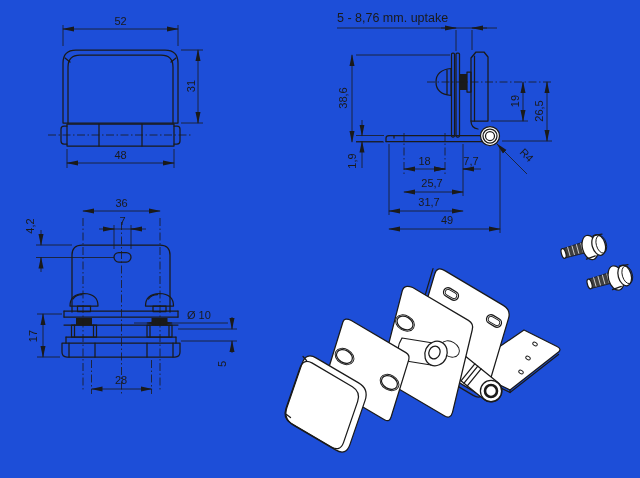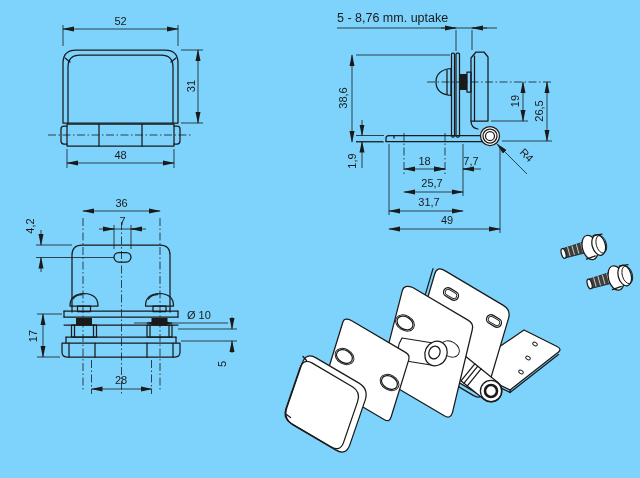--- a/index.html
+++ b/index.html
@@ -1,16 +1,16 @@
 <!DOCTYPE html>
 <html><head>
 <meta charset="utf-8">
 <style>
   html,body{margin:0;padding:0;background:#fff;}
-  #stage{width:640px;height:478px;background:#7dd3fc;position:relative;font-family:"Liberation Sans",sans-serif;text-align:right;}
+  #stage{width:640px;height:478px;background:#1d4ed8;position:relative;font-family:"Liberation Sans",sans-serif;text-align:right;}
   svg text{font-family:"Liberation Sans",sans-serif;fill:#1a1a1a;font-size:11px;}
   svg text.big{font-size:12.5px;}
   .s {stroke:#1a1a1a;stroke-width:1.25;fill:none;stroke-linejoin:round;stroke-linecap:round;}
   .sw{stroke:#1a1a1a;stroke-width:1.25;fill:#fff;stroke-linejoin:round;}
   .sthin{stroke:#1a1a1a;stroke-width:0.9;fill:none;}
   .d {stroke:#1a1a1a;stroke-width:0.8;fill:none;}
   .dd{stroke:#1a1a1a;stroke-width:0.8;fill:none;stroke-dasharray:8 2.5 1.5 2.5;}
   .m2{marker-start:url(#arr);marker-end:url(#arr);}
   .me{marker-end:url(#arr);}
   .dk{fill:#1a1a1a;stroke:none;}

